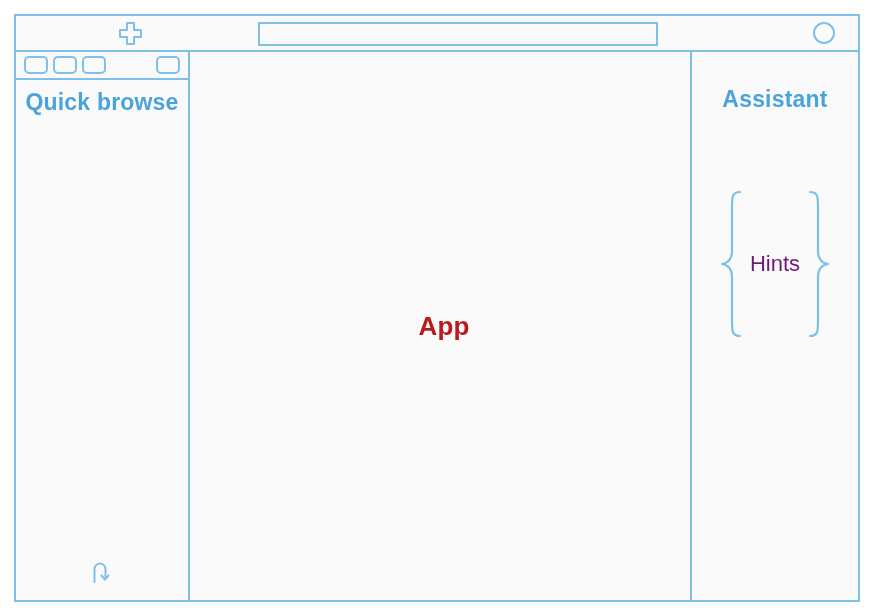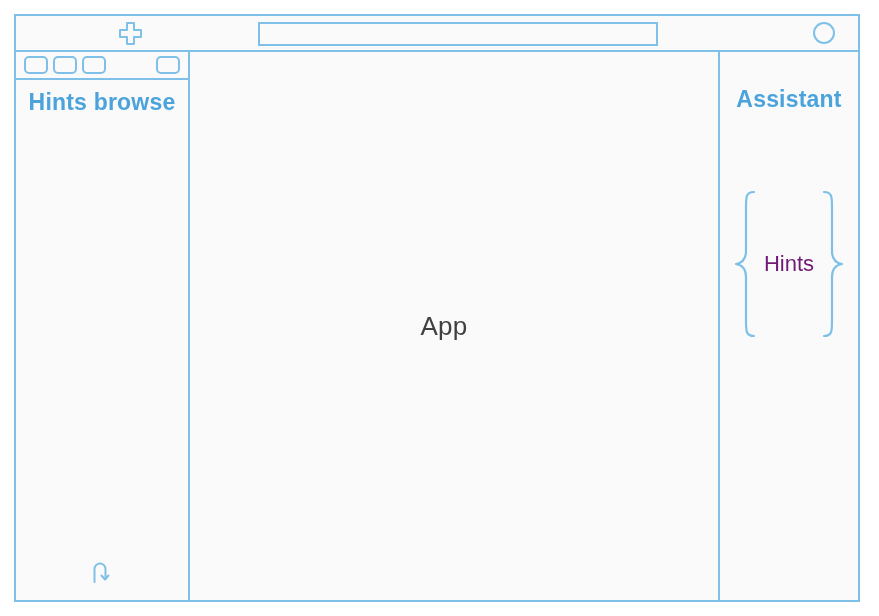--- a/index.html
+++ b/index.html
@@ -187,31 +187,31 @@
     right: 160px;
     top: 0;
     height: 100%;
     display: flex;
     align-items: center;
     justify-content: center;
   }
 
   #app-label {
     font-size: 26px;
-    font-weight: normal;
-    color: #404040;
+    font-weight: bold;
+    color: #b91c1c;
     letter-spacing: 0.2px;
   }
 
   
   #assistant-panel {
     position: absolute;
     right: 0;
     top: 0;
-    width: 140px;
+    width: 168px;
     height: 100%;
     box-sizing: border-box;
     border-left: 2px solid #7FC0E8;
     padding-left: 11px;
   }
 
   #assistant-title {
     position: absolute;
     left: 0;
     top: 34px;
@@ -276,21 +276,21 @@
 
     <div id="sidebar">
 
       <div id="sidebar-toolbar">
         <span class="tool-btn"></span>
         <span class="tool-btn"></span>
         <span class="tool-btn"></span>
         <span class="tool-btn last"></span>
       </div>
 
-      <div id="sidebar-title">Hints browse</div>
+      <div id="sidebar-title">Quick browse</div>
 
       <div id="sidebar-footer">
         <svg class="uturn-icon" viewBox="0 0 30 30">
           <path d="M7.5 25 V12 a5.5 5.5 0 0 1 11 0 V20" fill="none" stroke="#7FC0E8" stroke-width="2" stroke-linecap="round" stroke-linejoin="round"></path>
           <path d="M14.5 18.5 L18 22.5 L21.5 18.5" fill="none" stroke="#7FC0E8" stroke-width="2" stroke-linecap="round" stroke-linejoin="round"></path>
         </svg>
       </div>
 
     </div>
 

